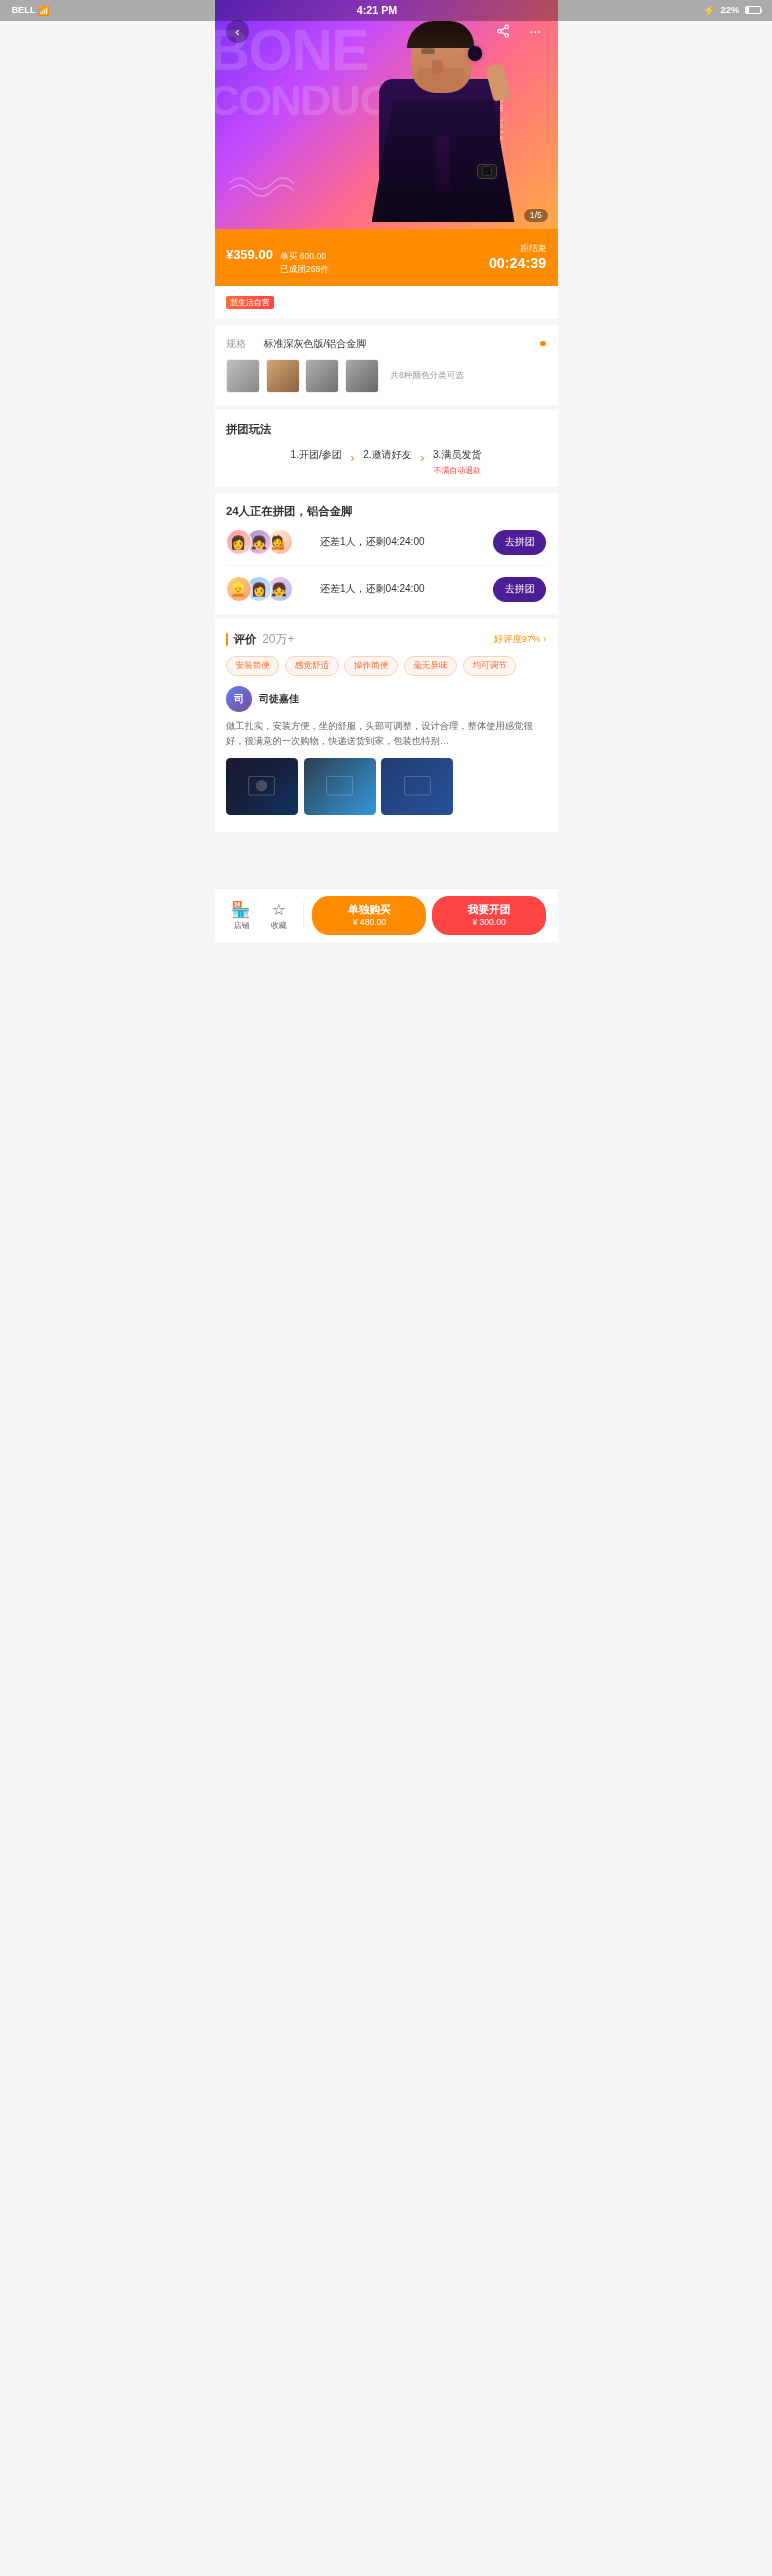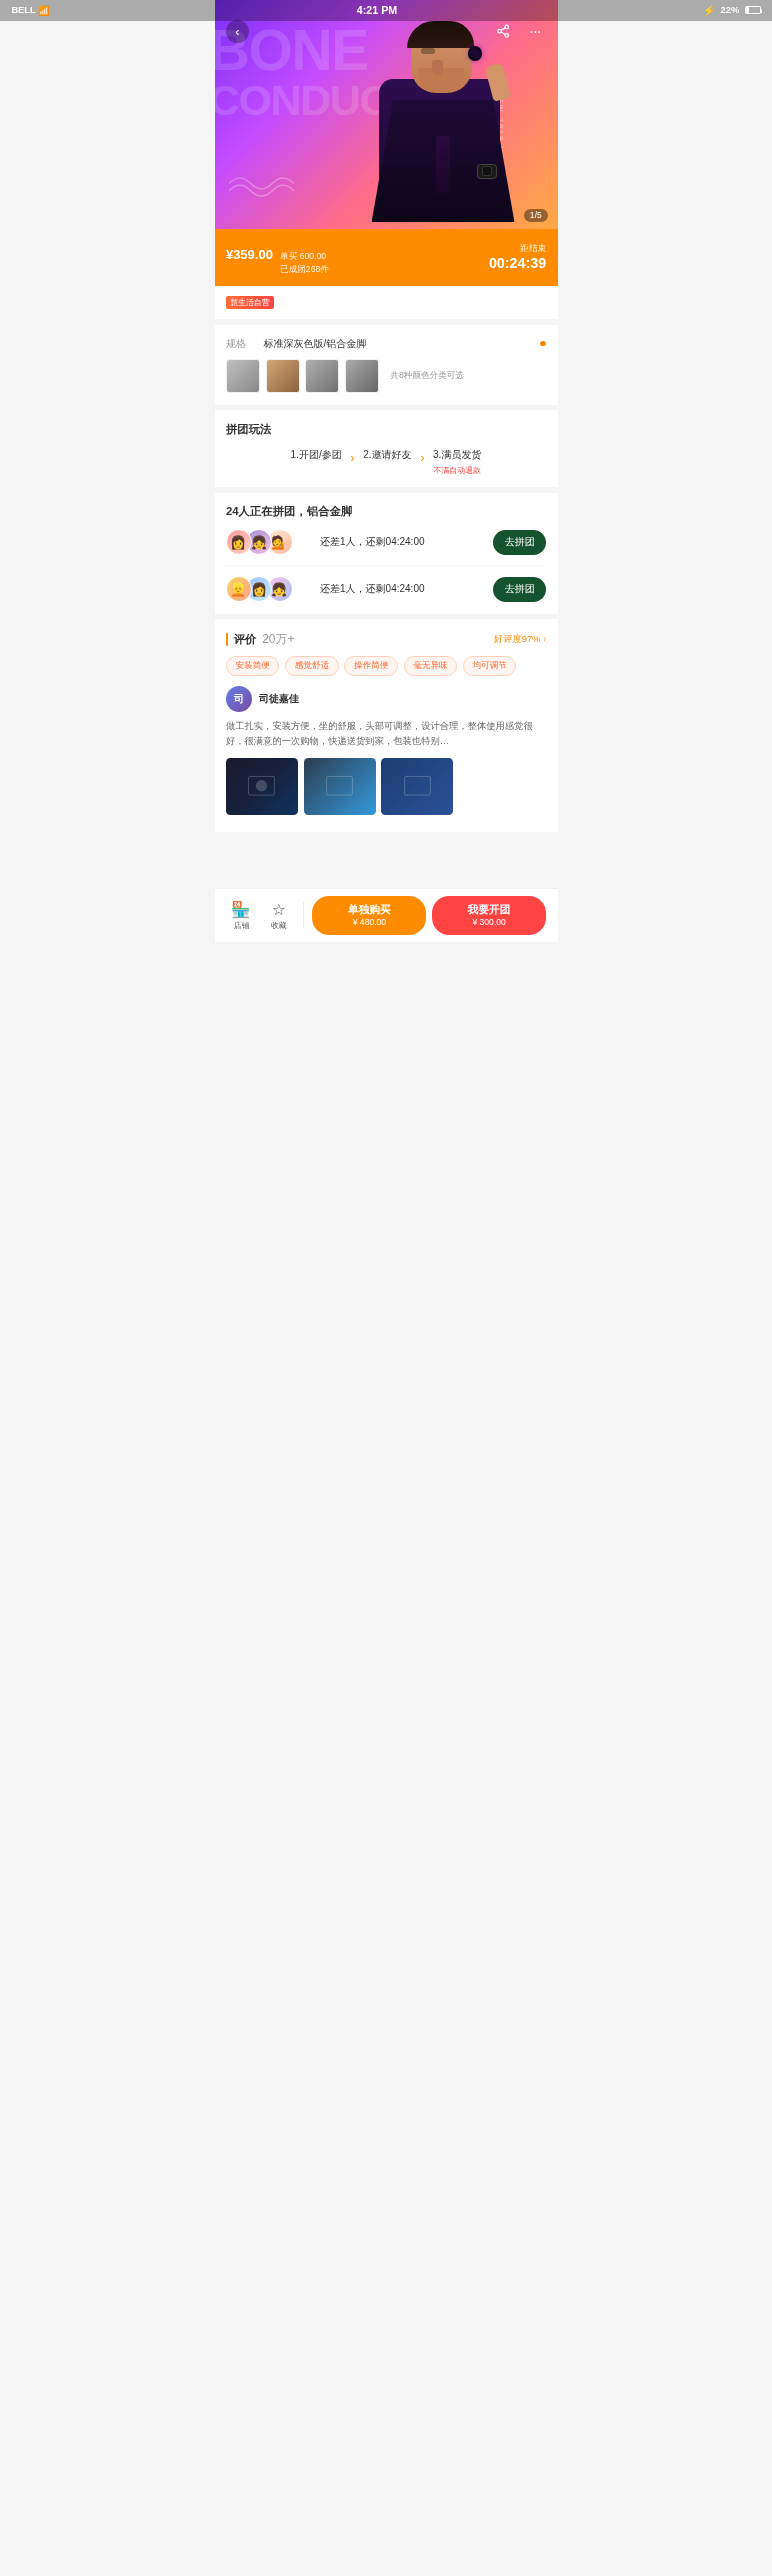--- a/index.html
+++ b/index.html
@@ -314,21 +314,21 @@
     .group-info {
       flex: 1;
       margin-left: 8.6px;
     }
     .group-info-text {
       font-size: 10px;
       color: #333;
       margin-left: 16px;
     }
     .join-btn {
-      background: #14532d;
+      background: #4c1d95;
       color: white;
       border: none;
       border-radius: 14.3px;
       padding: 5.7px 11.4px;
       font-size: 10px;
       cursor: pointer;
       white-space: nowrap;
       font-family: Liberation Serif, serif;
     }
 

